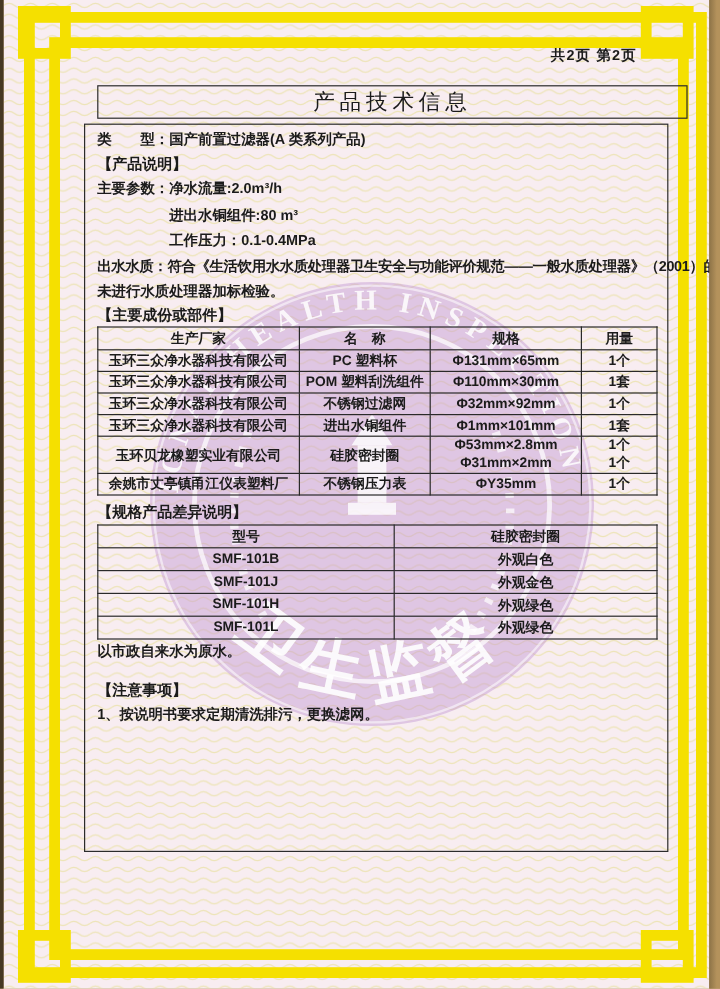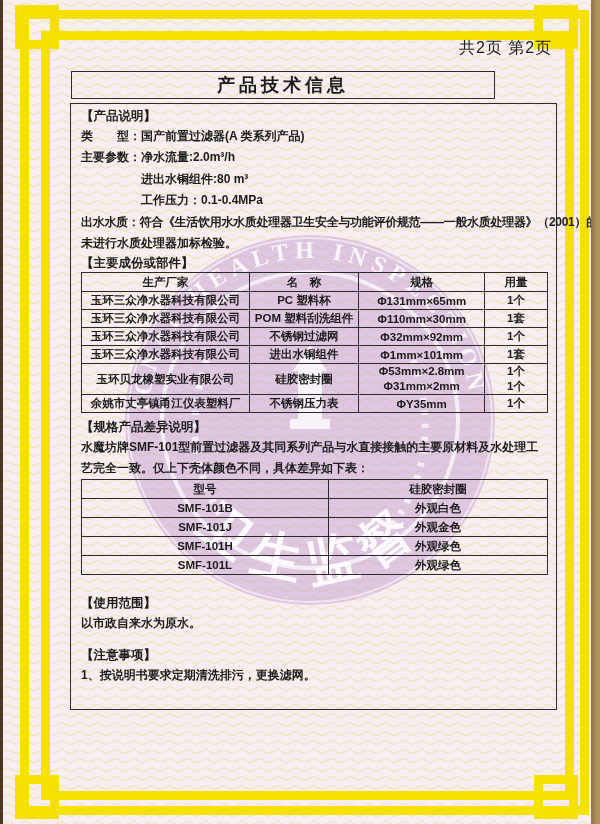--- a/index.html
+++ b/index.html
@@ -17,25 +17,25 @@
   .waves{position:absolute;left:0;top:0;z-index:0;}
   
   .frame-outer{position:absolute;left:17px;top:10px;width:569px;height:805px;border:9px solid #f5e000;z-index:2;}
   .frame-inner{position:absolute;left:38px;top:31px;width:533px;height:769px;border:9px solid #f5e000;z-index:2;}
   .knot{position:absolute;width:44px;height:44px;border:9px solid #f5e000;z-index:3;background:transparent;}
   .knot.tl{left:12px;top:5px;}
   .knot.tr{left:531px;top:5px;}
   .knot.bl{left:12px;top:775px;}
   .knot.br{left:531px;top:775px;}
   .watermark{position:absolute;left:112px;top:225px;z-index:1;}
-  .pagination{position:absolute;left:456px;top:38px;font-size:16px;font-weight:normal;letter-spacing:1px;z-index:4;}
+  .pagination{position:absolute;left:456px;top:38px;font-size:12px;font-weight:bold;letter-spacing:1px;z-index:4;}
   .tbox{
-    position:absolute;left:68px;top:71px;width:424px;height:28px;
+    position:absolute;left:78px;top:71px;width:492px;height:28px;
     border:1.6px solid #2b2b2b;display:flex;align-items:center;justify-content:center;
-    font-size:18px;font-weight:bold;letter-spacing:4px;z-index:4;
+    font-size:18px;font-weight:normal;letter-spacing:4px;z-index:4;
   }
   .cbox{
     position:absolute;left:67px;top:103px;width:487px;height:607px;
     border:1.6px solid #2b2b2b;padding:2px 8px 0 10px;z-index:4;
     font-weight:bold;font-size:12px;
   }
   .line{height:21.4px;line-height:21.4px;white-space:nowrap;}
   .heading{height:20px;line-height:20px;font-size:12.5px;}
   .heading.tight{height:18px;line-height:18px;}
   .indent{padding-left:60px;}
@@ -92,22 +92,22 @@
   <div class="knot tl"></div>
   <div class="knot tr"></div>
   <div class="knot bl"></div>
   <div class="knot br"></div>
 
   <div class="pagination">共2页  第2页</div>
 
   <div class="tbox">产品技术信息</div>
 
   <div class="cbox">
+    <div class="line"><span>类　　型：</span><span>国产前置过滤器(A 类系列产品)</span></div>
     <div class="line heading">【产品说明】</div>
-    <div class="line"><span>类　　型：</span><span>国产前置过滤器(A 类系列产品)</span></div>
     <div class="line"><span>主要参数：</span><span>净水流量:2.0m³/h</span></div>
     <div class="line indent">进出水铜组件:80 m³</div>
     <div class="line indent">工作压力：0.1-0.4MPa</div>
     <div class="line" style="letter-spacing:-0.3px;">出水水质：符合《生活饮用水水质处理器卫生安全与功能评价规范——一般水质处理器》（2001）的要求。</div>
     <div class="line">未进行水质处理器加标检验。</div>
 
     <div class="heading tight">【主要成份或部件】</div>
     <table id="components-table">
       <thead>
           <tr>
@@ -177,21 +177,20 @@
               <div>ΦY35mm</div>
             </td>
             <td>
               <div>1个</div>
             </td>
           </tr>
         </tbody>
     </table>
 
     <div class="heading mt8">【规格产品差异说明】</div>
-    <div class="para">水魔坊牌SMF-101型前置过滤器及其同系列产品与水直接接触的主要原材料及水处理工艺完全一致。仅上下壳体颜色不同，具体差异如下表：</div>
     <table id="models-table">
       <thead>
           <tr>
             <th style="width: 53%;">型号</th>
             <th style="width: 47%;">硅胶密封圈</th>
           </tr>
         </thead>
       <tbody id="models-tbody">
           <tr>
             <td>SMF-101B</td>
@@ -205,21 +204,20 @@
             <td>SMF-101H</td>
             <td>外观绿色</td>
           </tr>
           <tr>
             <td>SMF-101L</td>
             <td>外观绿色</td>
           </tr>
         </tbody>
     </table>
 
-    <div class="heading mt18">【使用范围】</div>
     <div class="line">以市政自来水为原水。</div>
 
     <div class="heading mt10">【注意事项】</div>
     <div class="line">1、按说明书要求定期清洗排污，更换滤网。</div>
   </div>
 
 </div>
 <div class="left-edge"></div>
 <div class="scan-shadow"></div>
 

